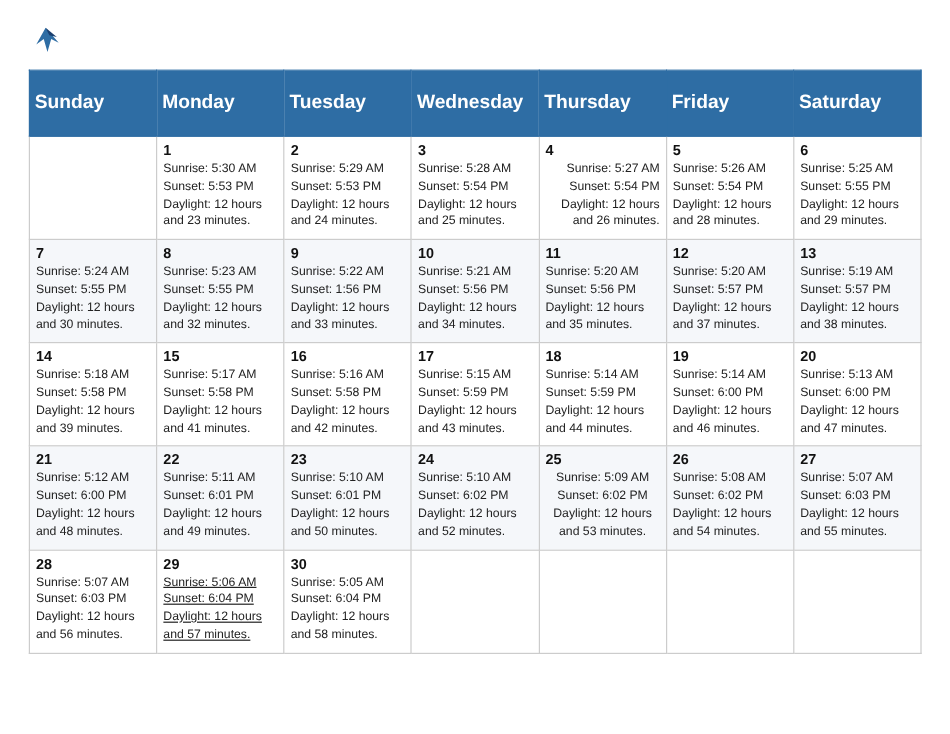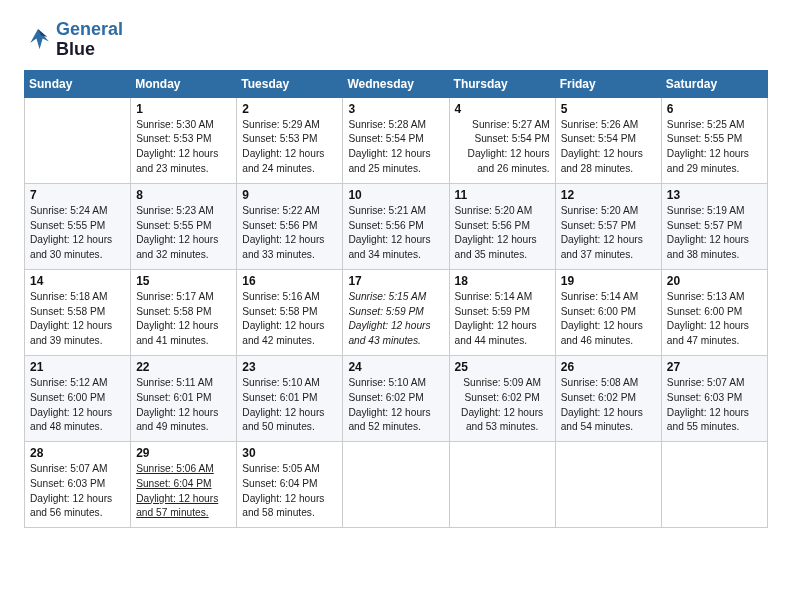--- a/index.html
+++ b/index.html
@@ -48,23 +48,23 @@
       color: #444;
     }
     .calendar-table {
       width: 100%;
       border-collapse: collapse;
       font-size: 11px;
     }
     .calendar-table thead tr th {
       background-color: #2e6da4;
       color: #fff;
-      padding: 6px 4px;
+      padding: 18px 4px;
       text-align: left;
-      font-size: 12px;
+      font-size: 16px;
       font-weight: bold;
       border: 1px solid #2e6da4;
     }
     .calendar-table tbody tr td {
       vertical-align: top;
       padding: 4px 5px 6px 5px;
       border: 1px solid #ccc;
       min-height: 80px;
       width: calc(100% / 7);
       background: #fff;
@@ -89,23 +89,20 @@
   </style>
 </head>
 <body>
 
 <div class="header-area">
   <div class="logo">
     <svg class="logo-bird" viewBox="0 0 36 36">
       <polygon points="18,4 32,20 24,16 20,30 16,16 8,22" fill="#2e6da4"></polygon>
       <polygon points="18,4 30,14 22,12" fill="#1a3f6f"></polygon>
     </svg>
-    <div>
-      <div class="logo-text"><span style="color:#2e6da4;">General</span><br><span style="color:#1a1a2e;">Blue</span></div>
-    </div>
   </div>
   <div class="title-area">
     <div class="main-title"></div>
     <div class="subtitle"></div>
   </div>
 </div>
 
 <table class="calendar-table">
   <thead>
     <tr id="weekday-header">
@@ -167,21 +164,21 @@
         </td>
         <td>
           <div class="day-number">8</div>
           <div class="day-info" style="white-space: pre-line;">Sunrise: 5:23 AM
 Sunset: 5:55 PM
 Daylight: 12 hours and 32 minutes.</div>
         </td>
         <td>
           <div class="day-number">9</div>
           <div class="day-info" style="white-space: pre-line;">Sunrise: 5:22 AM
-Sunset: 5:56 PM
+Sunset: 1:56 PM
 Daylight: 12 hours and 33 minutes.</div>
         </td>
         <td>
           <div class="day-number">10</div>
           <div class="day-info" style="white-space: pre-line;">Sunrise: 5:21 AM
 Sunset: 5:56 PM
 Daylight: 12 hours and 34 minutes.</div>
         </td>
         <td>
           <div class="day-number">11</div>
@@ -216,21 +213,21 @@
 Daylight: 12 hours and 41 minutes.</div>
         </td>
         <td>
           <div class="day-number">16</div>
           <div class="day-info" style="white-space: pre-line;">Sunrise: 5:16 AM
 Sunset: 5:58 PM
 Daylight: 12 hours and 42 minutes.</div>
         </td>
         <td>
           <div class="day-number">17</div>
-          <div class="day-info" style="white-space: pre-line; font-style: italic;">Sunrise: 5:15 AM
+          <div class="day-info" style="white-space: pre-line;">Sunrise: 5:15 AM
 Sunset: 5:59 PM
 Daylight: 12 hours and 43 minutes.</div>
         </td>
         <td>
           <div class="day-number">18</div>
           <div class="day-info" style="white-space: pre-line;">Sunrise: 5:14 AM
 Sunset: 5:59 PM
 Daylight: 12 hours and 44 minutes.</div>
         </td>
         <td>

